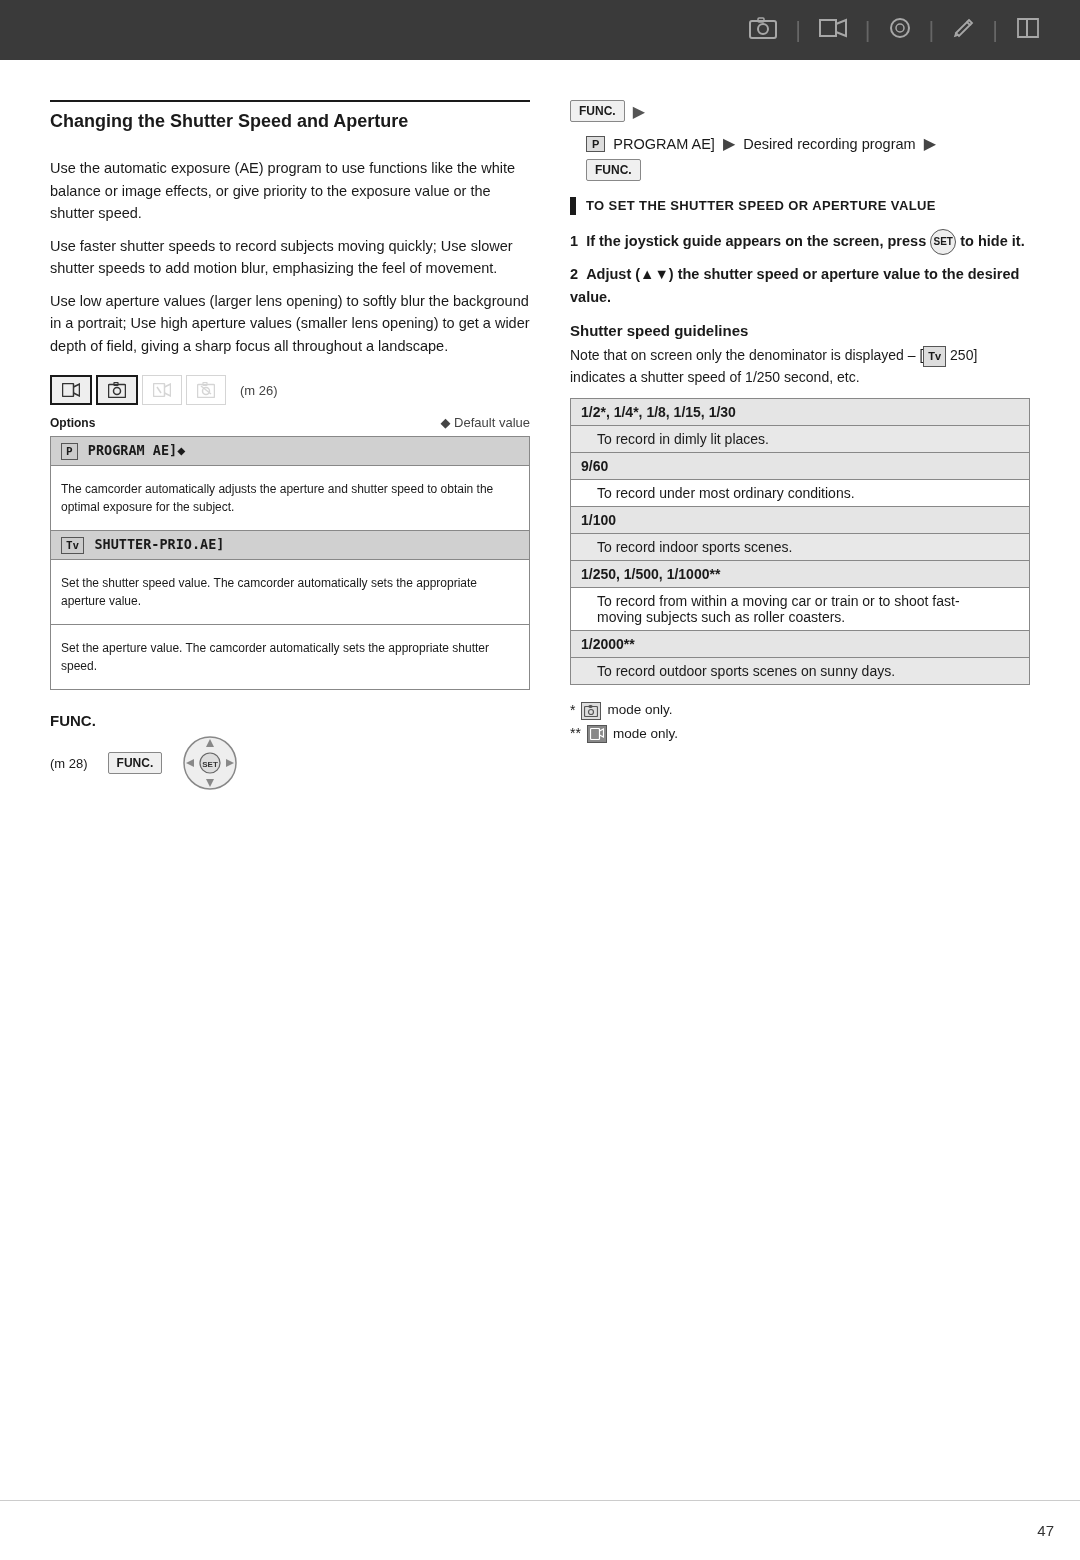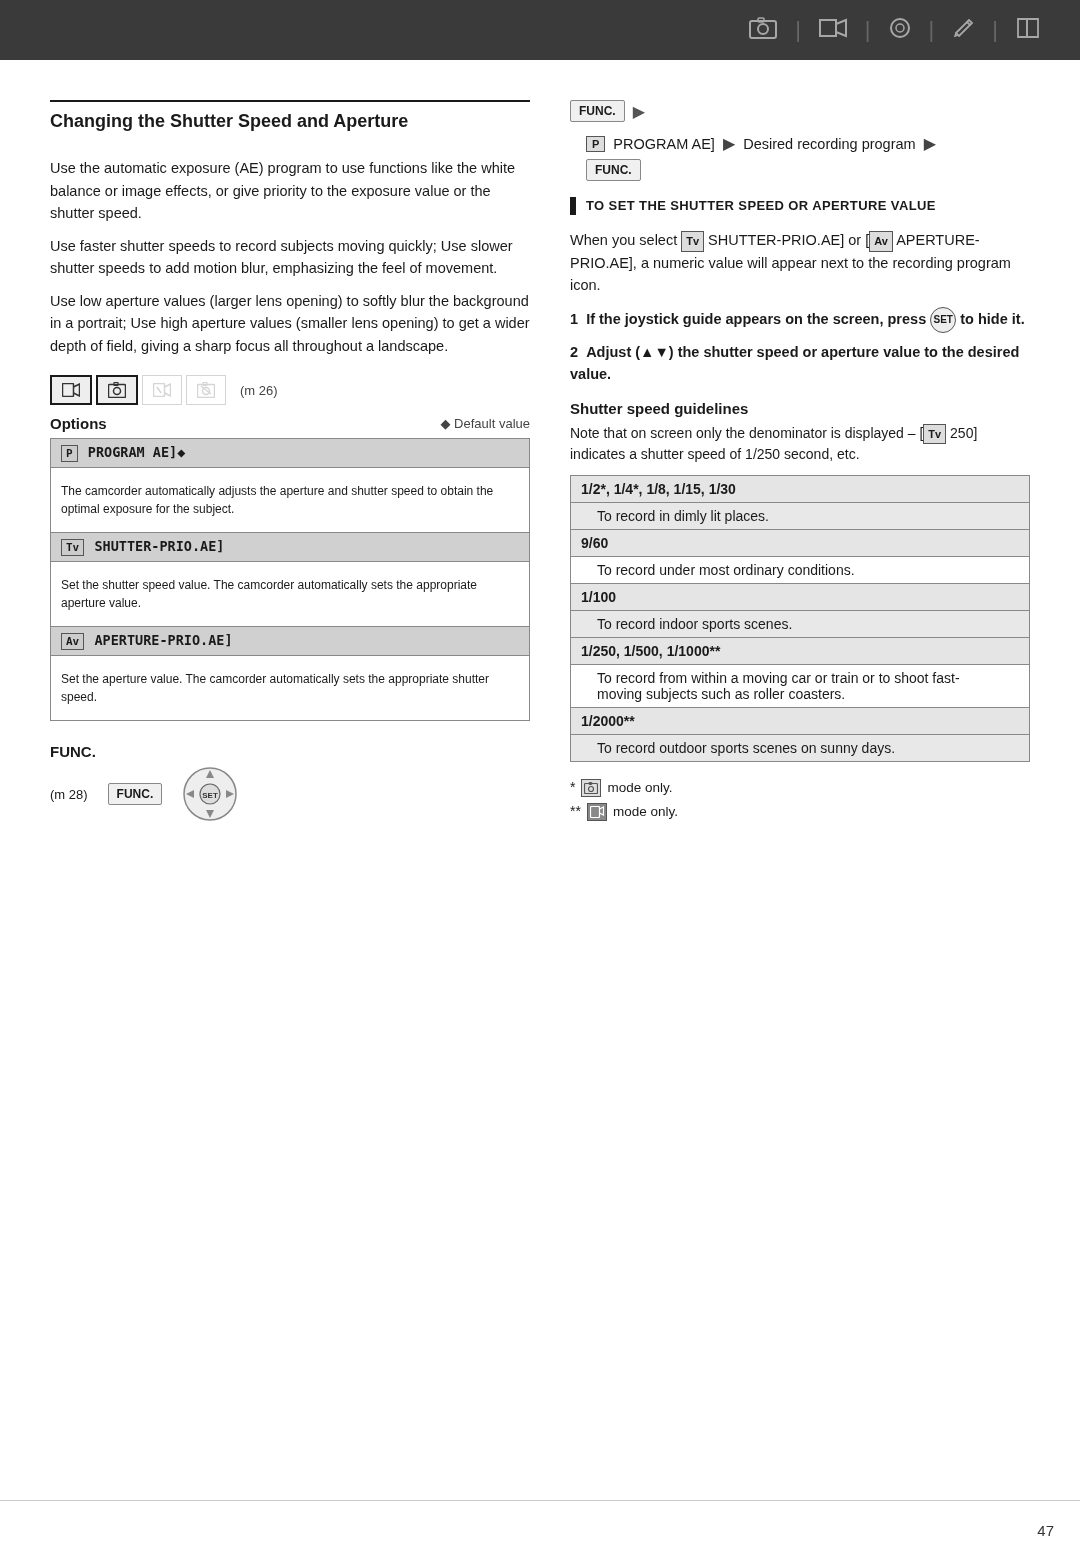--- a/index.html
+++ b/index.html
@@ -108,21 +108,21 @@
 
     
     .options-header {
       display: flex;
       justify-content: space-between;
       align-items: center;
       margin-bottom: 6px;
     }
     .options-label {
       font-weight: bold;
-      font-size: 15px;
+      font-size: 12px;
     }
     .default-value-text {
       font-size: 13px;
       color: #444;
     }
 
     
     .option-group {
       border: 1px solid #888;
       margin-bottom: 0;
@@ -442,26 +442,20 @@
       <div class="option-header-row">
         <span class="bracket-label">
           <span style="display:inline-flex;align-items:center;border:1.5px solid #555;padding:1px 4px;background:#ccc;font-size:11px;font-weight:bold;margin-right:2px;">Tv</span>
           SHUTTER-PRIO.AE]
         </span>
       </div>
       <div class="option-body-row">Set the shutter speed value. The camcorder automatically sets the appropriate aperture value.</div>
     </div>
 
     <div class="option-group">
-      <div class="option-header-row">
-        <span class="bracket-label">
-          <span style="display:inline-flex;align-items:center;border:1.5px solid #555;padding:1px 4px;background:#ccc;font-size:11px;font-weight:bold;margin-right:2px;">Av</span>
-          APERTURE-PRIO.AE]
-        </span>
-      </div>
       <div class="option-body-row">Set the aperture value. The camcorder automatically sets the appropriate shutter speed.</div>
     </div>
 
     <div class="func-section">
       <div class="func-label">FUNC.</div>
       <div class="func-row">
         <span class="func-page-ref">(m 28)</span>
 
         <span class="func-btn">FUNC.</span>
 
@@ -503,23 +497,20 @@
 
     <div class="side-label-bar">
       <div class="side-bar-accent"></div>
       <div class="side-label-content">
         <div class="to-set-title">
           <span>To set the shutter speed or aperture value</span>
         </div>
       </div>
     </div>
 
-    <div class="body-text">
-      When you select <span class="inline-icon">Tv</span> SHUTTER-PRIO.AE] or [<span class="inline-icon">Av</span> APERTURE-PRIO.AE], a numeric value will appear next to the recording program icon.
-    </div>
 
     <div class="step-text">
       <span class="step-num">1</span>&nbsp;&nbsp;<strong>If the joystick guide appears on the screen, press</strong> <span class="set-circle">SET</span> <strong>to hide it.</strong>
     </div>
 
     <div class="step-text">
       <span class="step-num">2</span>&nbsp;&nbsp;<strong>Adjust (▲▼) the shutter speed or aperture value to the desired value.</strong>
     </div>
 
     <div class="guidelines-title">Shutter speed guidelines</div>

